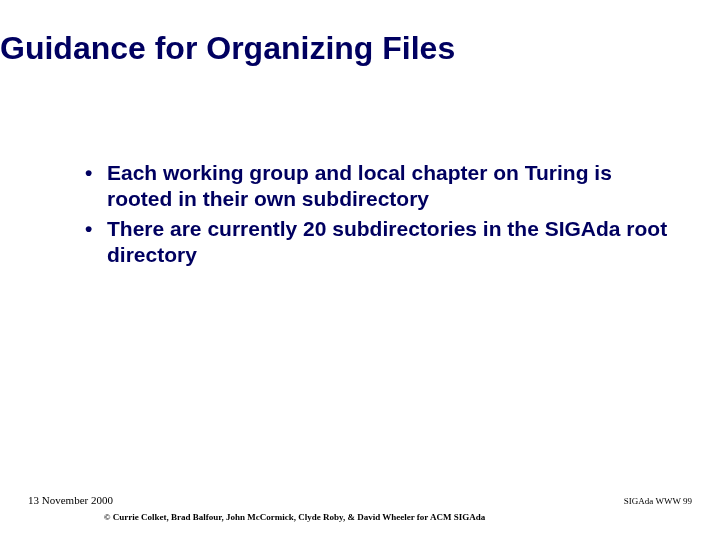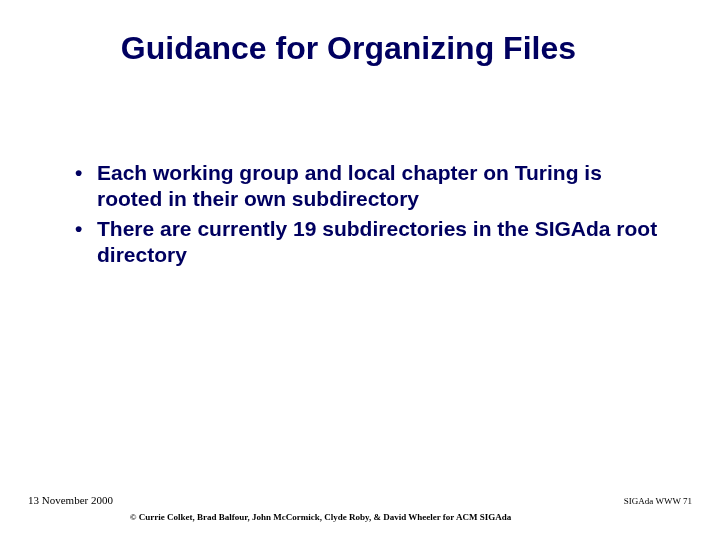--- a/index.html
+++ b/index.html
@@ -15,29 +15,29 @@
     position: relative;
     width: 720px;
     height: 540px;
     box-sizing: border-box;
   }
   .title {
     position: absolute;
     top: 30px;
     left: 0;
     width: 576px;
-    text-align: right;
+    text-align: left;
     font-size: 32px;
     font-weight: bold;
     color: #000060;
   }
   .body {
     position: absolute;
     top: 160px;
-    left: 75px;
+    left: 85px;
     width: 590px;
     color: #000060;
     font-size: 21px;
     font-weight: bold;
     line-height: 1.25;
   }
   .body ul {
     list-style: none;
     margin: 0;
     padding: 0;
@@ -75,36 +75,35 @@
   .footer-copy {
     position: absolute;
     bottom: 18px;
     left: 0;
     width: 589px;
     text-align: center;
     font-family: "Times New Roman", Times, serif;
     font-size: 9px;
     font-weight: bold;
     color: #000000;
-    margin-left: 26px;
   }
 </style>
 </head>
 <body>
 
 <div class="slide">
 
   <div class="title">Guidance for Organizing Files</div>
 
   <div class="body">
     <ul>
       <li>Each working group and local chapter on Turing is rooted in their own subdirectory</li>
-      <li>There are currently 19 subdirectories in the SIGAda root directory</li>
+      <li>There are currently 20 subdirectories in the SIGAda root directory</li>
     </ul>
   </div>
 
   <div class="footer-date">13 November 2000</div>
 
-  <div class="footer-page">SIGAda WWW 71</div>
+  <div class="footer-page">SIGAda WWW 99</div>
 
   <div class="footer-copy">© Currie Colket, Brad Balfour, John McCormick, Clyde Roby, &amp; David Wheeler for ACM SIGAda</div>
 
 </div>
 
 </body></html>

